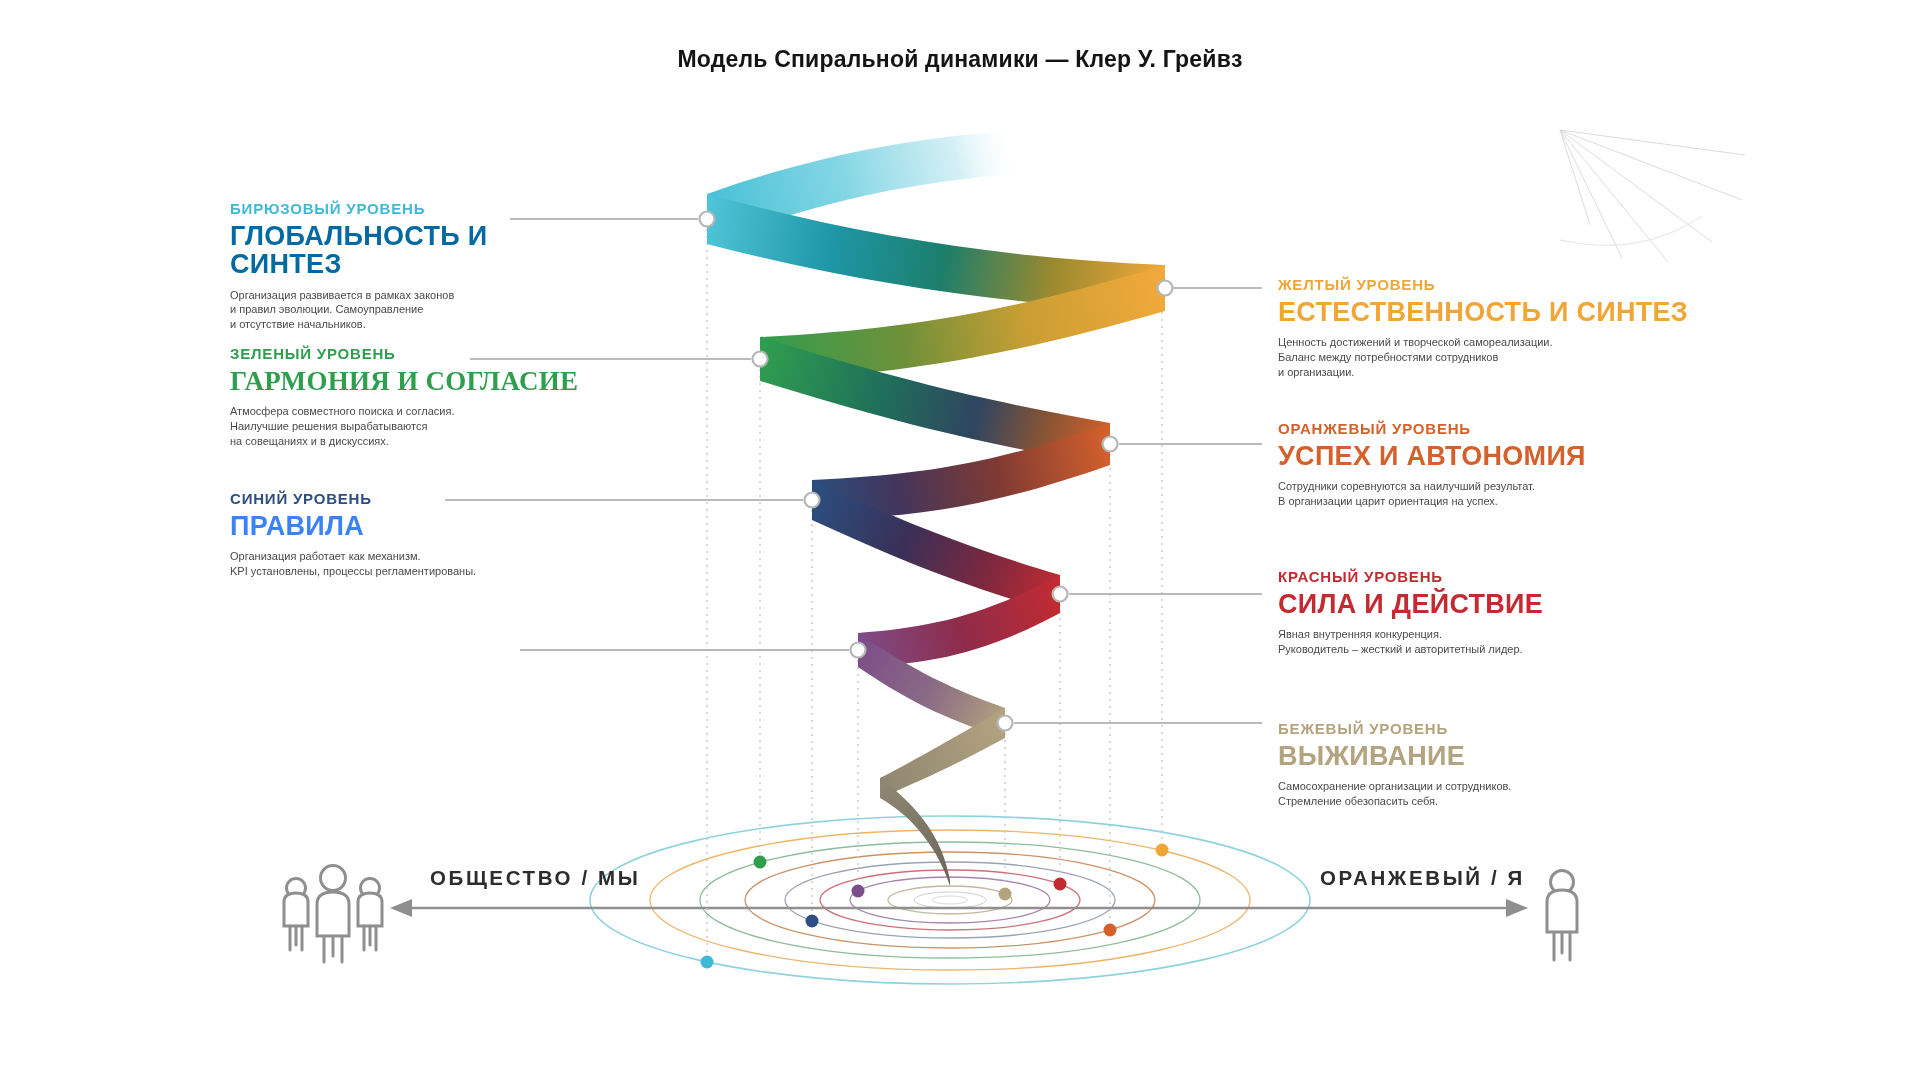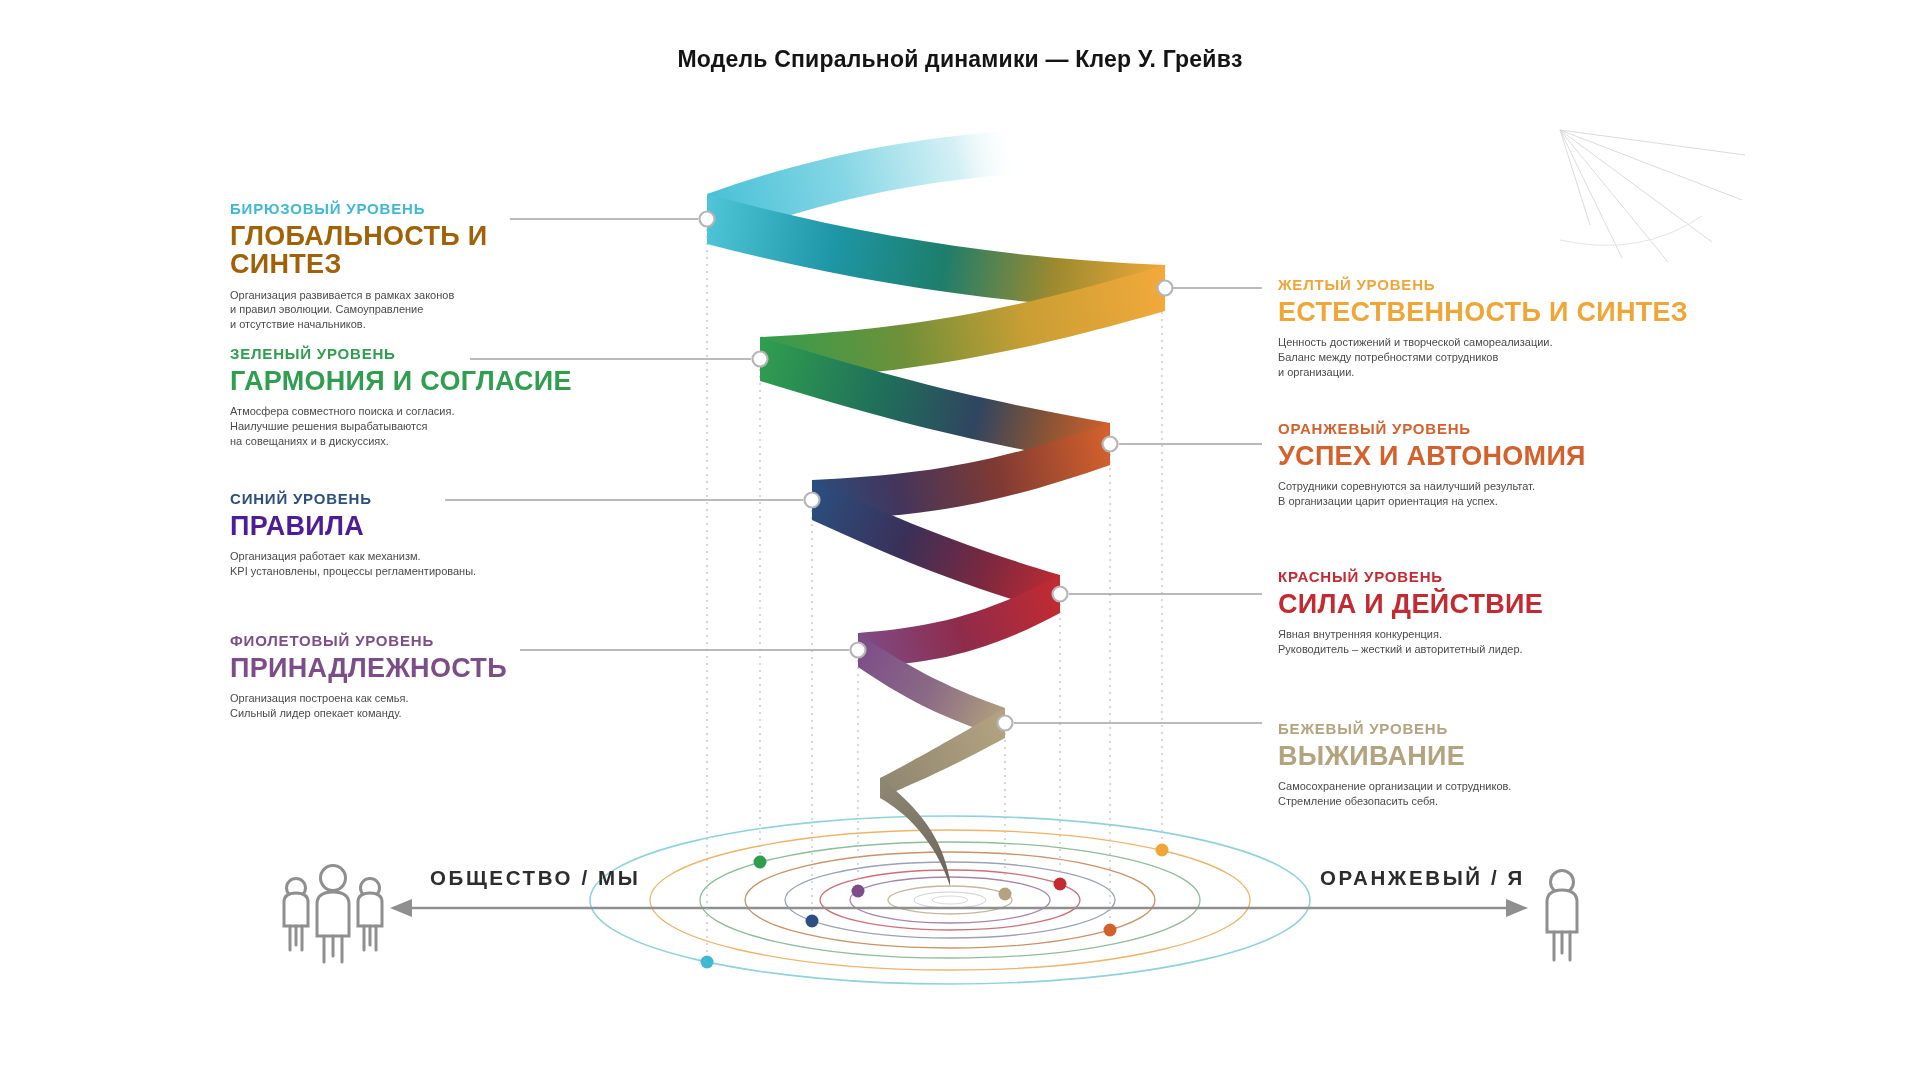--- a/index.html
+++ b/index.html
@@ -213,47 +213,41 @@
       <circle cx="1562" cy="882" r="11.5"></circle>
       <path d="M 1547,932 V 902 Q 1547,890 1562,890 Q 1577,890 1577,902 V 932 Z"></path>
       <line x1="1554" y1="932" x2="1554" y2="960"></line>
       <line x1="1562" y1="932" x2="1562" y2="953"></line>
       <line x1="1570" y1="932" x2="1570" y2="960"></line>
     </g>
   </svg>
 
   <div class="lv" id="lv-turquoise">
     <p class="lv-name" style="color: rgb(63, 185, 211);">БИРЮЗОВЫЙ УРОВЕНЬ</p>
-    <p class="lv-title" style="color: #a16207;">ГЛОБАЛЬНОСТЬ И СИНТЕЗ</p>
+    <p class="lv-title" style="color: #0369a1;">ГЛОБАЛЬНОСТЬ И СИНТЕЗ</p>
     <p class="lv-desc">Организация развивается в рамках законов
 и правил эволюции. Самоуправление
 и отсутствие начальников.</p>
   </div>
 
   <div class="lv" id="lv-green">
     <p class="lv-name" style="color: rgb(47, 158, 79);">ЗЕЛЕНЫЙ УРОВЕНЬ</p>
-    <p class="lv-title" style="color: rgb(47, 158, 79);">ГАРМОНИЯ И СОГЛАСИЕ</p>
+    <p class="lv-title" style="color: rgb(47, 158, 79); font-family: Liberation Serif, serif;">ГАРМОНИЯ И СОГЛАСИЕ</p>
     <p class="lv-desc">Атмосфера совместного поиска и согласия.
 Наилучшие решения вырабатываются
 на совещаниях и в дискуссиях.</p>
   </div>
 
   <div class="lv" id="lv-blue">
     <p class="lv-name" style="color: rgb(45, 78, 129);">СИНИЙ УРОВЕНЬ</p>
-    <p class="lv-title" style="color: #4c1d95;">ПРАВИЛА</p>
+    <p class="lv-title" style="color: #3b82f6;">ПРАВИЛА</p>
     <p class="lv-desc">Организация работает как механизм.
 KPI установлены, процессы регламентированы.</p>
   </div>
 
-  <div class="lv" id="lv-purple">
-    <p class="lv-name" style="color: rgb(125, 77, 137);">ФИОЛЕТОВЫЙ УРОВЕНЬ</p>
-    <p class="lv-title" style="color: rgb(125, 77, 137);">ПРИНАДЛЕЖНОСТЬ</p>
-    <p class="lv-desc">Организация построена как семья.
-Сильный лидер опекает команду.</p>
-  </div>
 
   <div class="lv right" id="lv-yellow">
     <p class="lv-name" style="color: rgb(240, 166, 55);">ЖЕЛТЫЙ УРОВЕНЬ</p>
     <p class="lv-title" style="color: rgb(240, 166, 55);">ЕСТЕСТВЕННОСТЬ И СИНТЕЗ</p>
     <p class="lv-desc">Ценность достижений и творческой самореализации.
 Баланс между потребностями сотрудников
 и организации.</p>
   </div>
 
   <div class="lv right" id="lv-orange">

